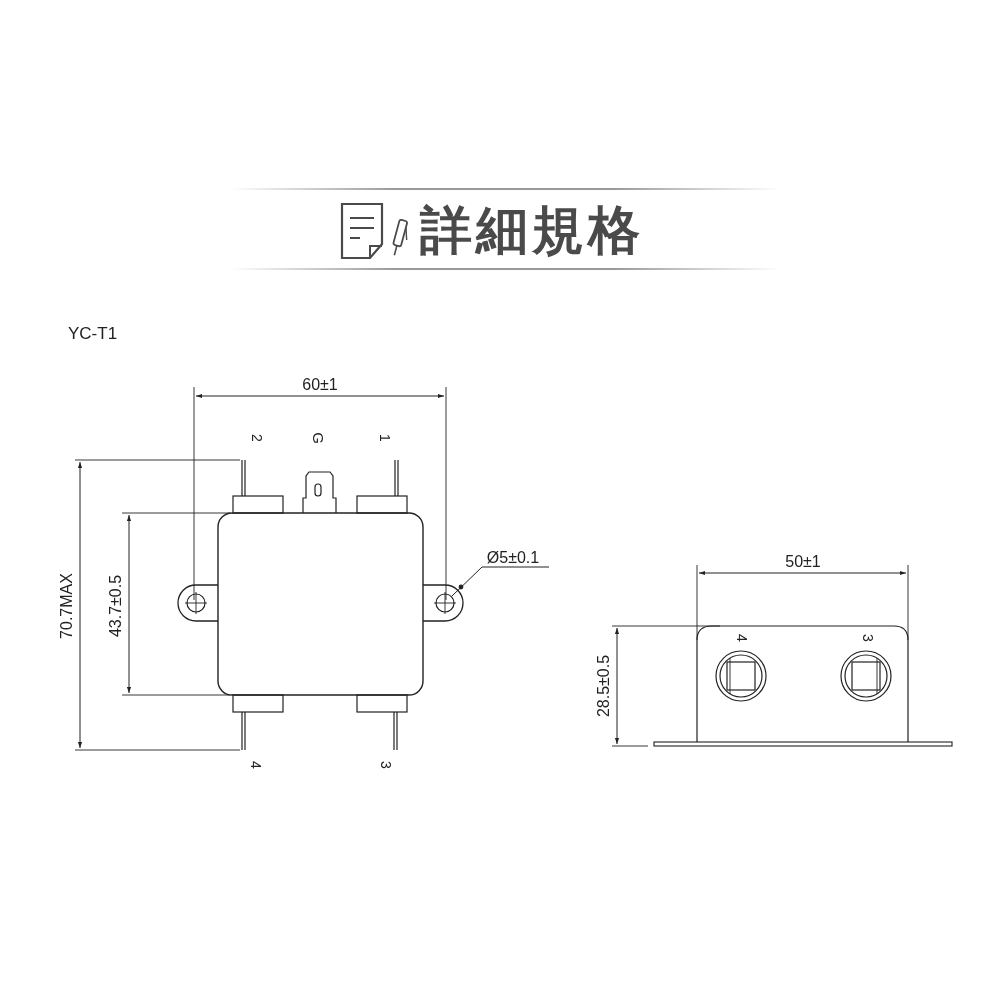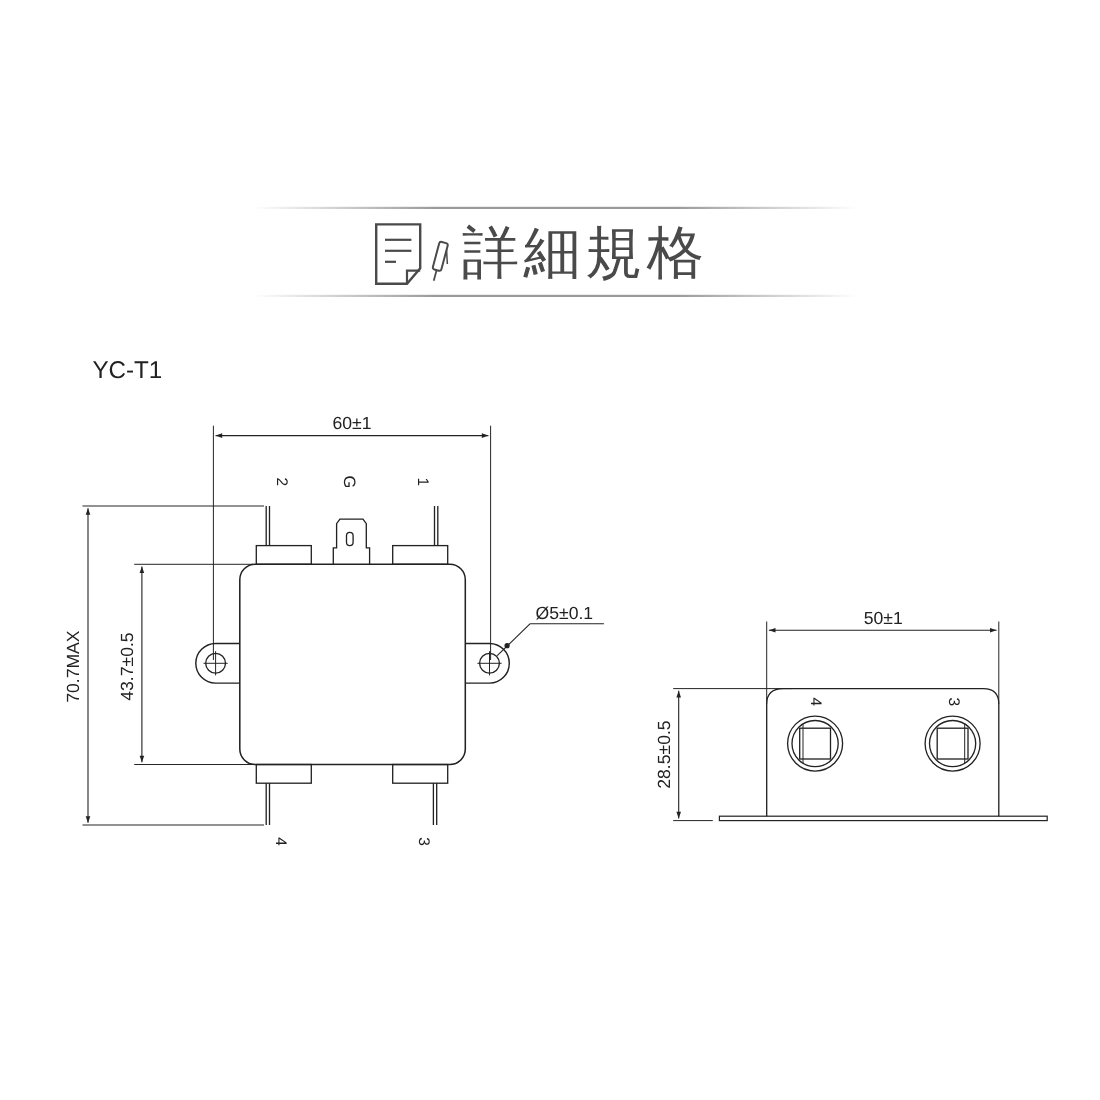--- a/index.html
+++ b/index.html
@@ -1,23 +1,23 @@
 <!DOCTYPE html>
 <html><head>
 <meta charset="utf-8">
 <style>
   html,body{margin:0;padding:0;background:#ffffff;}
   body{width:1000px;height:1000px;position:relative;overflow:hidden;font-family:"Liberation Sans",sans-serif;}
   .banner{position:absolute;left:230px;top:186px;width:550px;height:88px;}
   .banner-line{position:absolute;left:0;width:550px;height:2px;background:linear-gradient(90deg,rgba(200,200,200,0),#9a9a9a 30%,#9a9a9a 70%,rgba(200,200,200,0));}
   .banner-line.top{top:2px;}
   .banner-line.bottom{top:82px;}
-  .banner-title{position:absolute;left:190px;top:12px;font-family:"DejaVu Sans",sans-serif;font-size:52px;color:#4a4a4a;letter-spacing:4px;font-weight:400;line-height:64px;}
+  .banner-title{position:absolute;left:190px;top:12px;font-family:"DejaVu Sans",sans-serif;font-size:52px;color:#4a4a4a;letter-spacing:4px;font-weight:700;line-height:64px;}
   .banner-icon{position:absolute;left:110px;top:14px;width:80px;height:70px;}
-  .model{position:absolute;left:68px;top:324px;font-size:22px;color:#222;margin-left:16px;}
+  .model{position:absolute;left:68px;top:324px;font-size:17px;color:#222;}
   svg.drawing{position:absolute;left:0;top:0;}
   svg text{font-family:"Liberation Sans",sans-serif;fill:#222;}
 </style>
 </head>
 <body>
 
 <div class="banner">
   <div class="banner-line top"></div>
   <svg class="banner-icon" viewBox="0 0 80 70">
     <path d="M2 4 H42 V44 L30 58 H2 Z" fill="none" stroke="#4a4a4a" stroke-width="2.2"></path>

